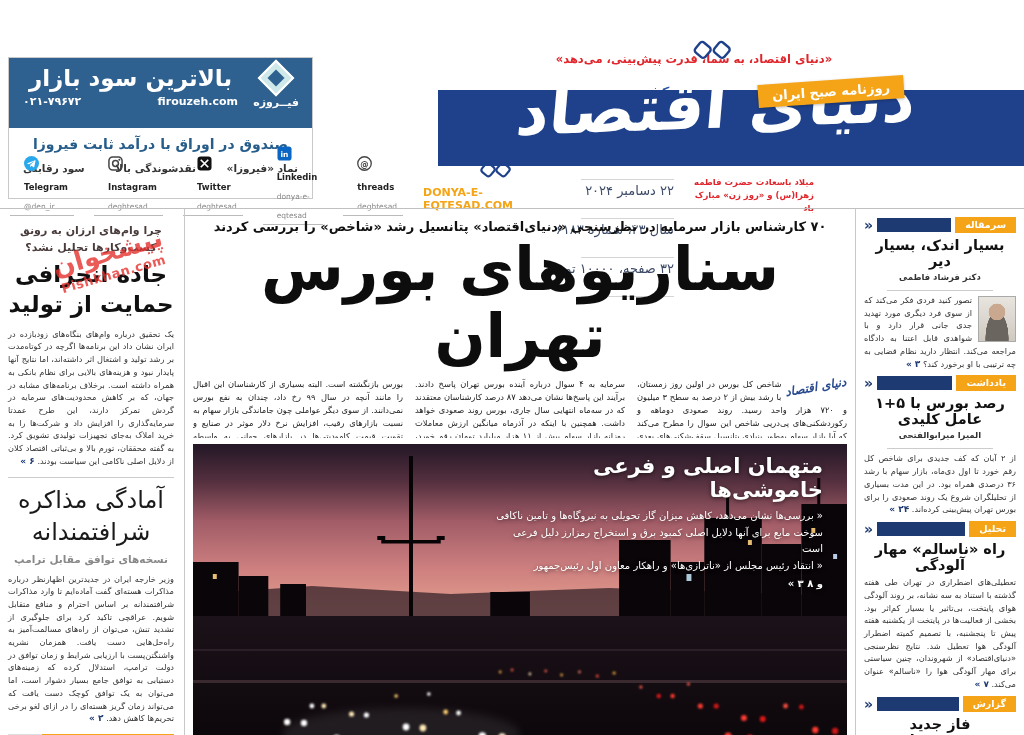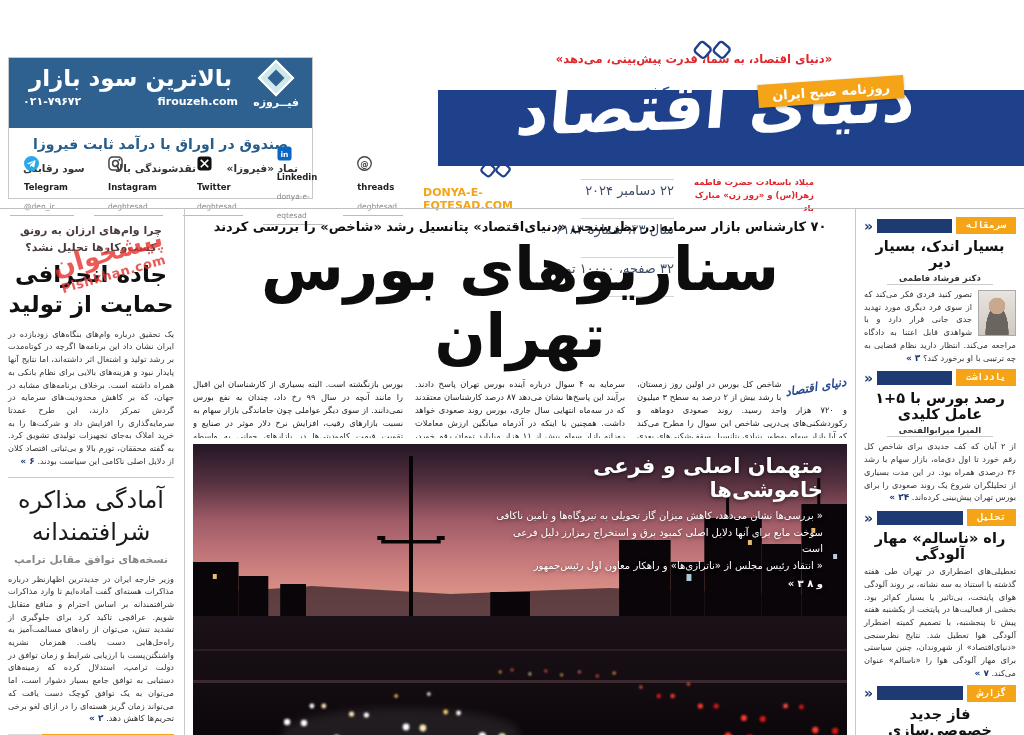--- a/index.html
+++ b/index.html
@@ -77,26 +77,26 @@
   .overlay { position:absolute; top:10px; right:24px; width:330px; text-align:right; color:#fff;
     text-shadow:0 1px 4px rgba(0,0,0,.6); }
   .ov-title { font-size:21px; font-weight:bold; margin-bottom:6px; }
   .ov-bullet { font-size:10px; line-height:1.65; font-weight:normal; }
   .ov-ref { font-size:10px; font-weight:bold; margin-top:4px; }
 
   
   .sb-sec { margin-bottom:4px; }
   .sb-head { display:flex; align-items:center; gap:4px; margin:4px 0 4px 0; }
   .sb-badge { background:#f4a416; color:#fff; font-size:9.5px; font-weight:bold;
-    padding:2px 10px 3px; flex:0 0 auto;font-family:Liberation Mono, monospace; }
+    padding:2px 10px 3px; flex:0 0 auto; }
   .sb-bar { flex:1 1 auto; height:14px; background:#1e3a72; }
   .sb-chev { color:#1e3a72; font-size:14px; font-weight:bold; flex:0 0 auto; line-height:1; }
   .sb-title { text-align:center; font-size:14.5px; font-weight:bold; color:#111; margin:2px 0 3px; }
   .sb-author { text-align:center; font-size:8.5px; font-weight:bold; color:#333;
-    border-bottom:1px solid #ccc; width:70%; margin:0 auto 3px; padding-bottom:1px; }
+    border-bottom:1px solid #ccc; width:70%; margin:0 auto 3px; padding-bottom:8px; }
   .sb-text { font-size:8.2px; line-height:1.55; text-align:justify; color:#333; }
   .thumb { float:right; width:38px; height:46px; margin:2px 0 2px 6px; border:1px solid #aaa;
     background:
       radial-gradient(circle at 50% 34%, #c9a88f 0 24%, rgba(0,0,0,0) 25%),
       radial-gradient(ellipse at 50% 95%, #6b6560 0 45%, rgba(0,0,0,0) 46%),
       linear-gradient(#e8e4de, #cfc9c1); }
 
   
   .l-kicker { text-align:center; font-size:11px; font-weight:bold; color:#4a3c3c;
     line-height:1.5; margin-top:6px; }

